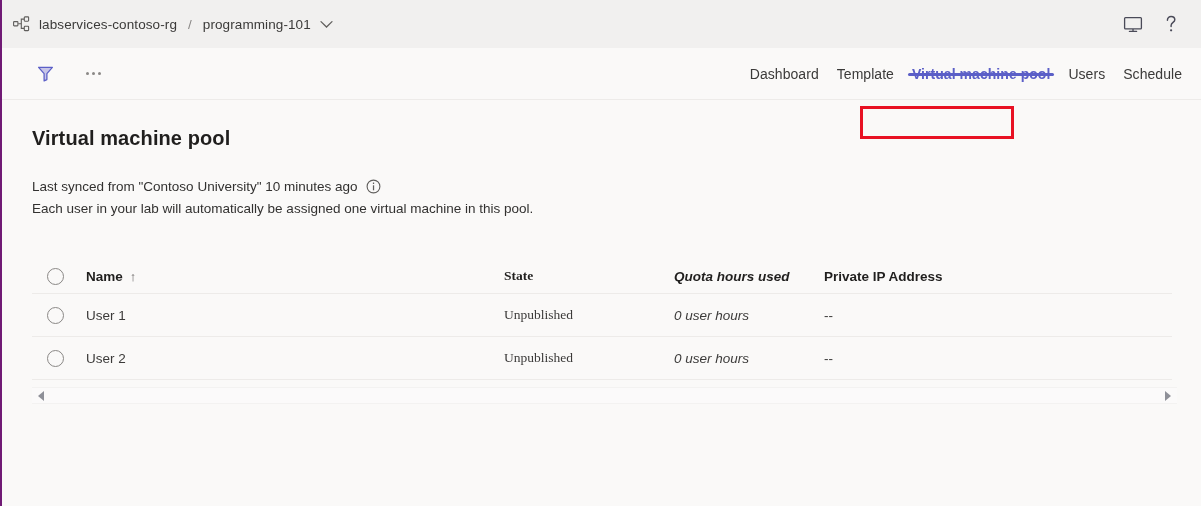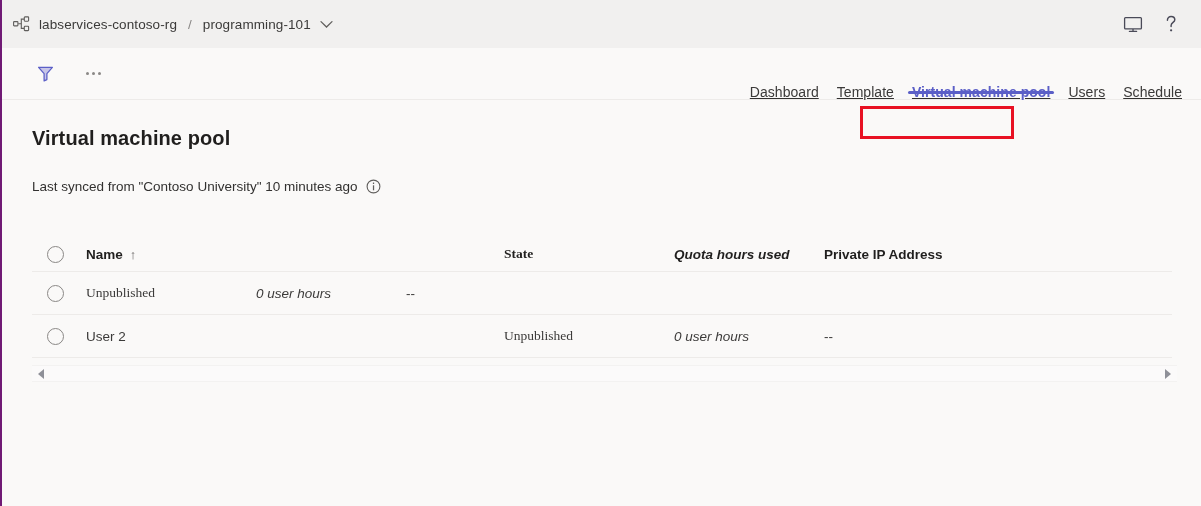--- a/index.html
+++ b/index.html
@@ -102,23 +102,22 @@
   }
   .cmd-ellipsis i {
     width: 3px; height: 3px;
     border-radius: 50%;
     background: #8a8886;
     display: block;
   }
   .nav-spacer { flex: 1 1 auto; }
   .tabs {
     display: flex;
-    align-items: flex-end;
+    align-items: center;
     height: 52px;
-    text-decoration: underline;
   }
   .tab {
     display: flex;
     align-items: center;
     font-size: 14px;
     color: #3b3a39;
     padding: 0 9px;
     white-space: nowrap;
     position: relative;
     letter-spacing: 0.05px;
@@ -343,39 +342,41 @@
         <span>" 10 minutes ago</span>
       <span class="info-icon">
         <svg width="15" height="15" viewBox="0 0 15 15">
           <circle cx="7.5" cy="7.5" r="6.4" fill="none" stroke="#605e5c" stroke-width="1.1"></circle>
           <rect x="6.9" y="6.3" width="1.25" height="5" fill="#605e5c"></rect>
           <rect x="6.9" y="3.5" width="1.25" height="1.5" fill="#605e5c"></rect>
         </svg>
       </span>
     </div>
 
+    <div class="desc-line">Each user in your lab will automatically be assigned one virtual machine in this pool.</div>
 
     <div class="table">
 
       <div class="trow head">
         <div class="cell-check">
           <span class="radio"></span>
         </div>
         <div class="cell c-name">
           <span>Name</span><span class="sort-arrow">↑</span>
         </div>
         <div class="cell c-state">State</div>
         <div class="cell c-quota">Quota hours used</div>
         <div class="cell c-ip">Private IP Address</div>
       </div>
 
       <div class="trow body">
         <div class="cell-check">
           <span class="radio"></span>
         </div>
+        <div class="cell c-name">User 1</div>
         <div class="cell c-state">Unpublished</div>
         <div class="cell c-quota">0 user hours</div>
         <div class="cell c-ip">--</div>
       </div>
 
       <div class="trow body">
         <div class="cell-check">
           <span class="radio"></span>
         </div>
         <div class="cell c-name">User 2</div>

